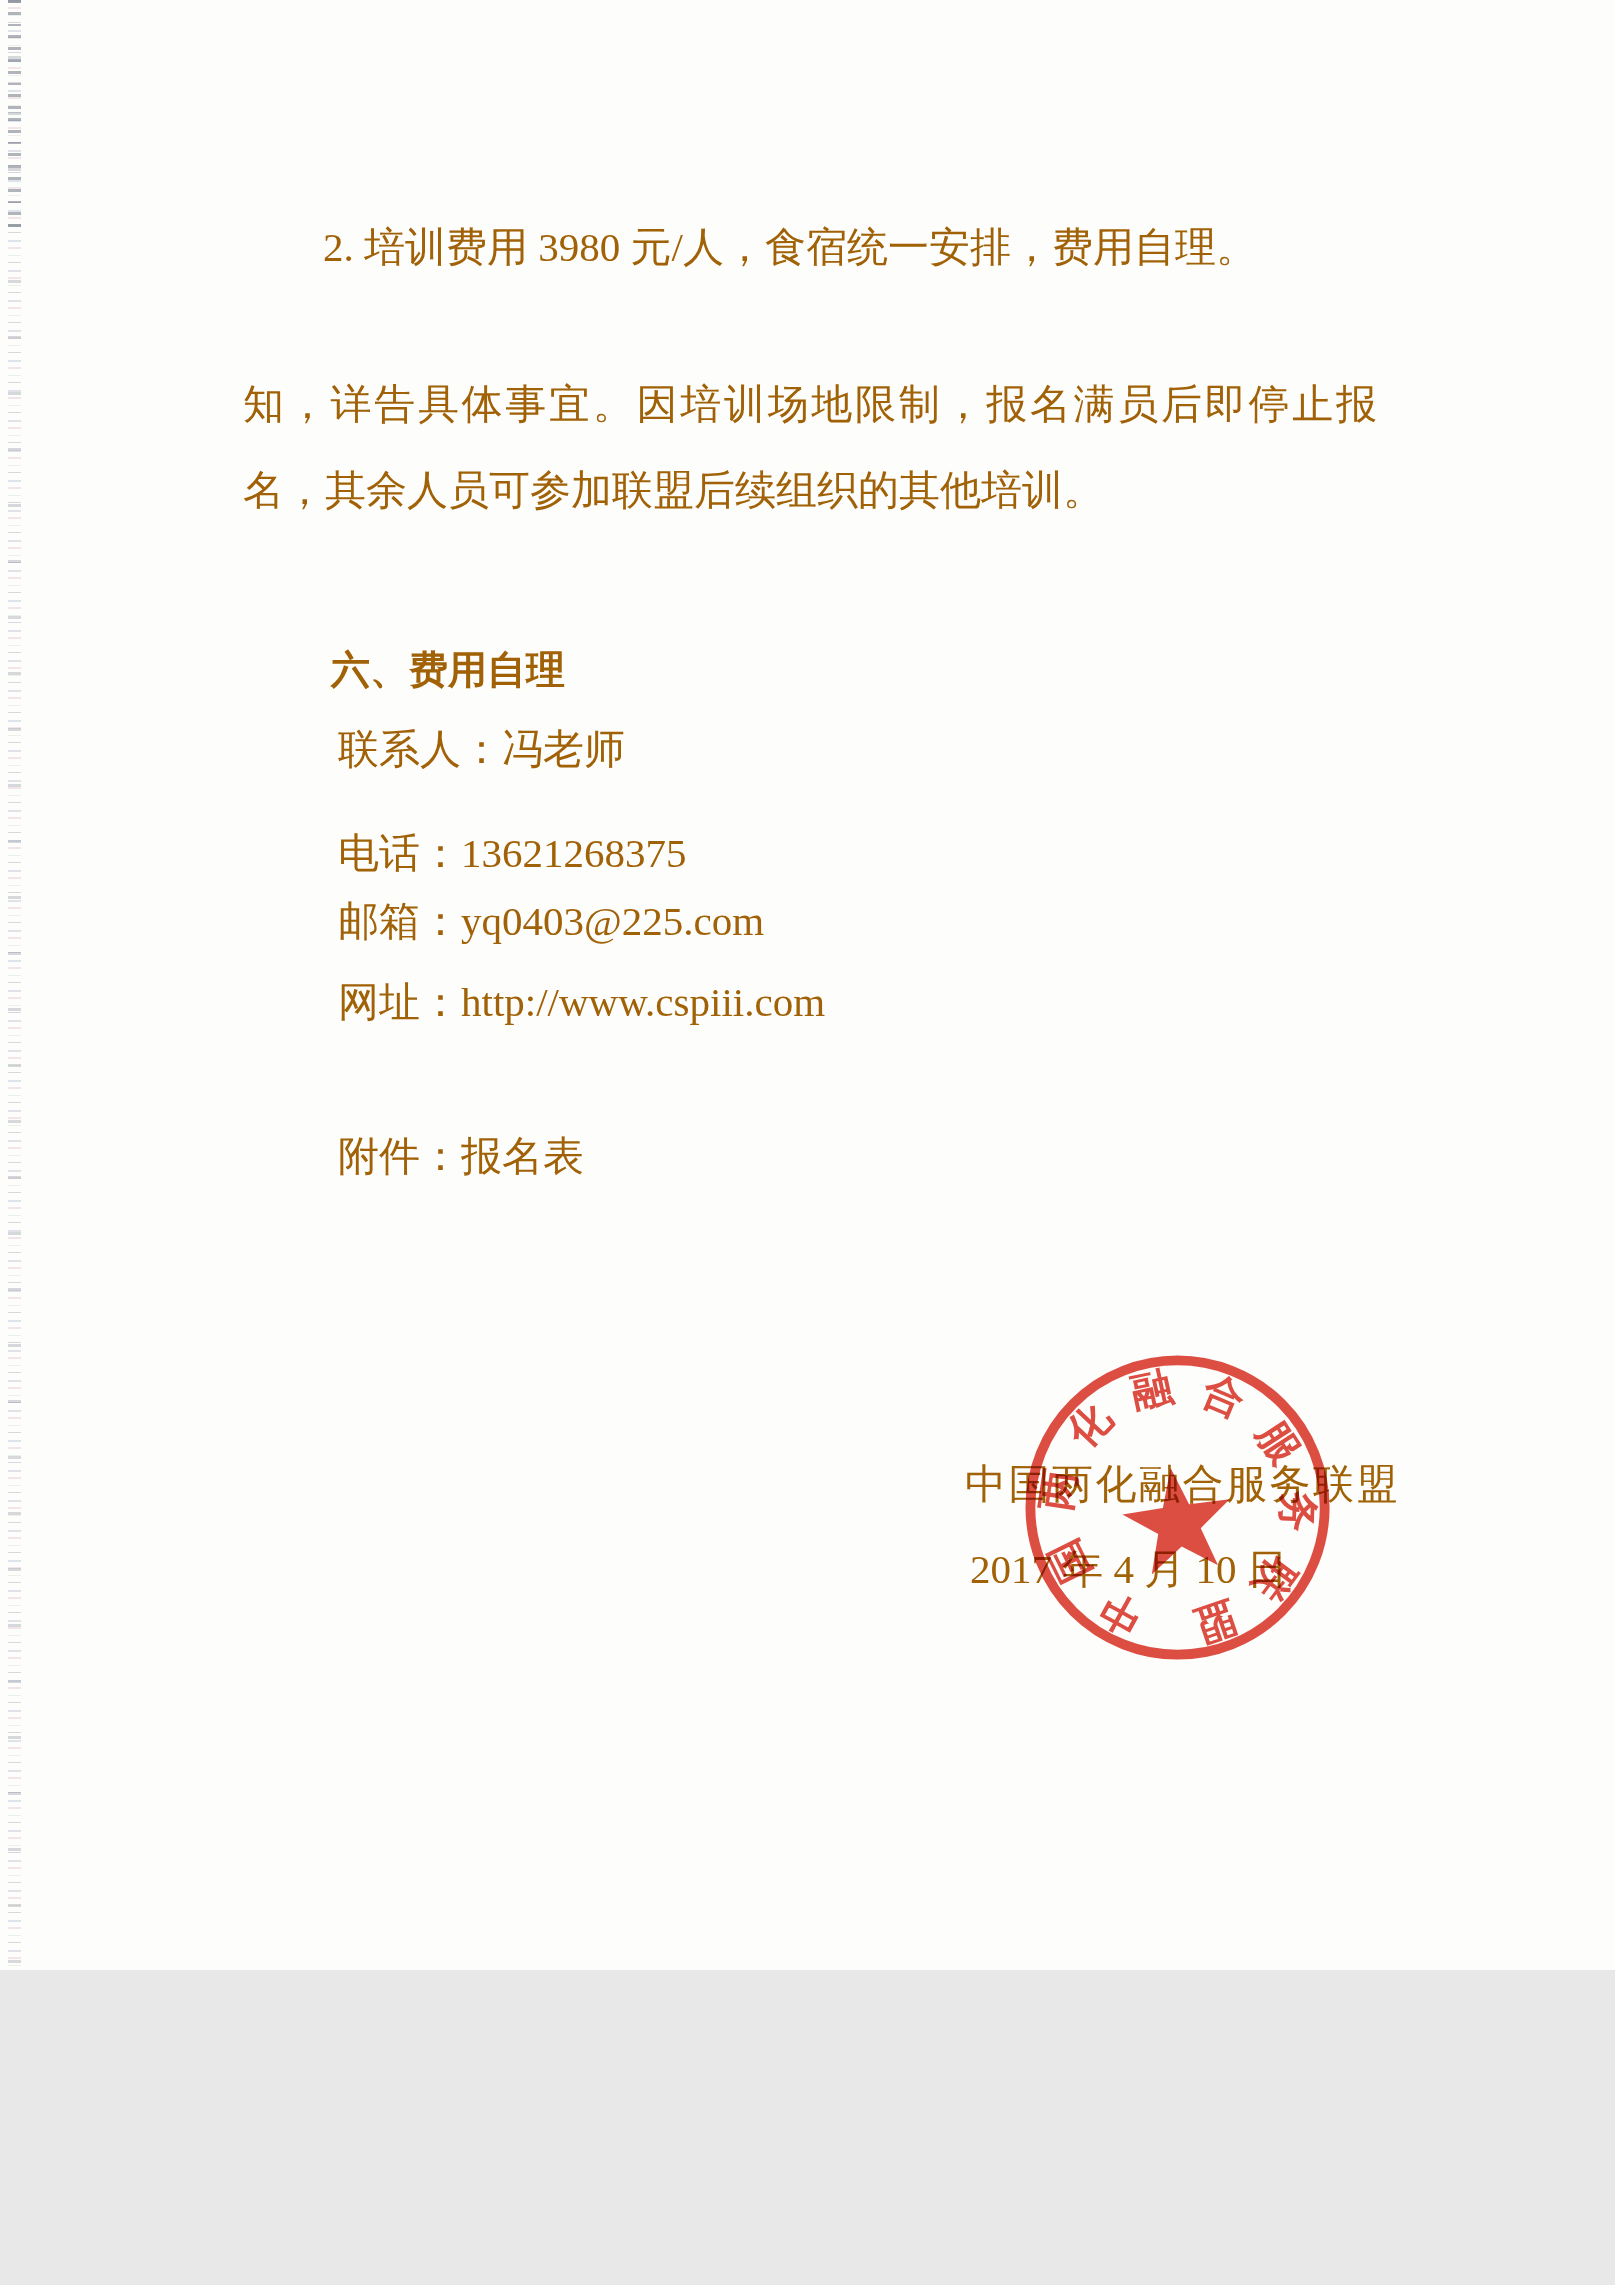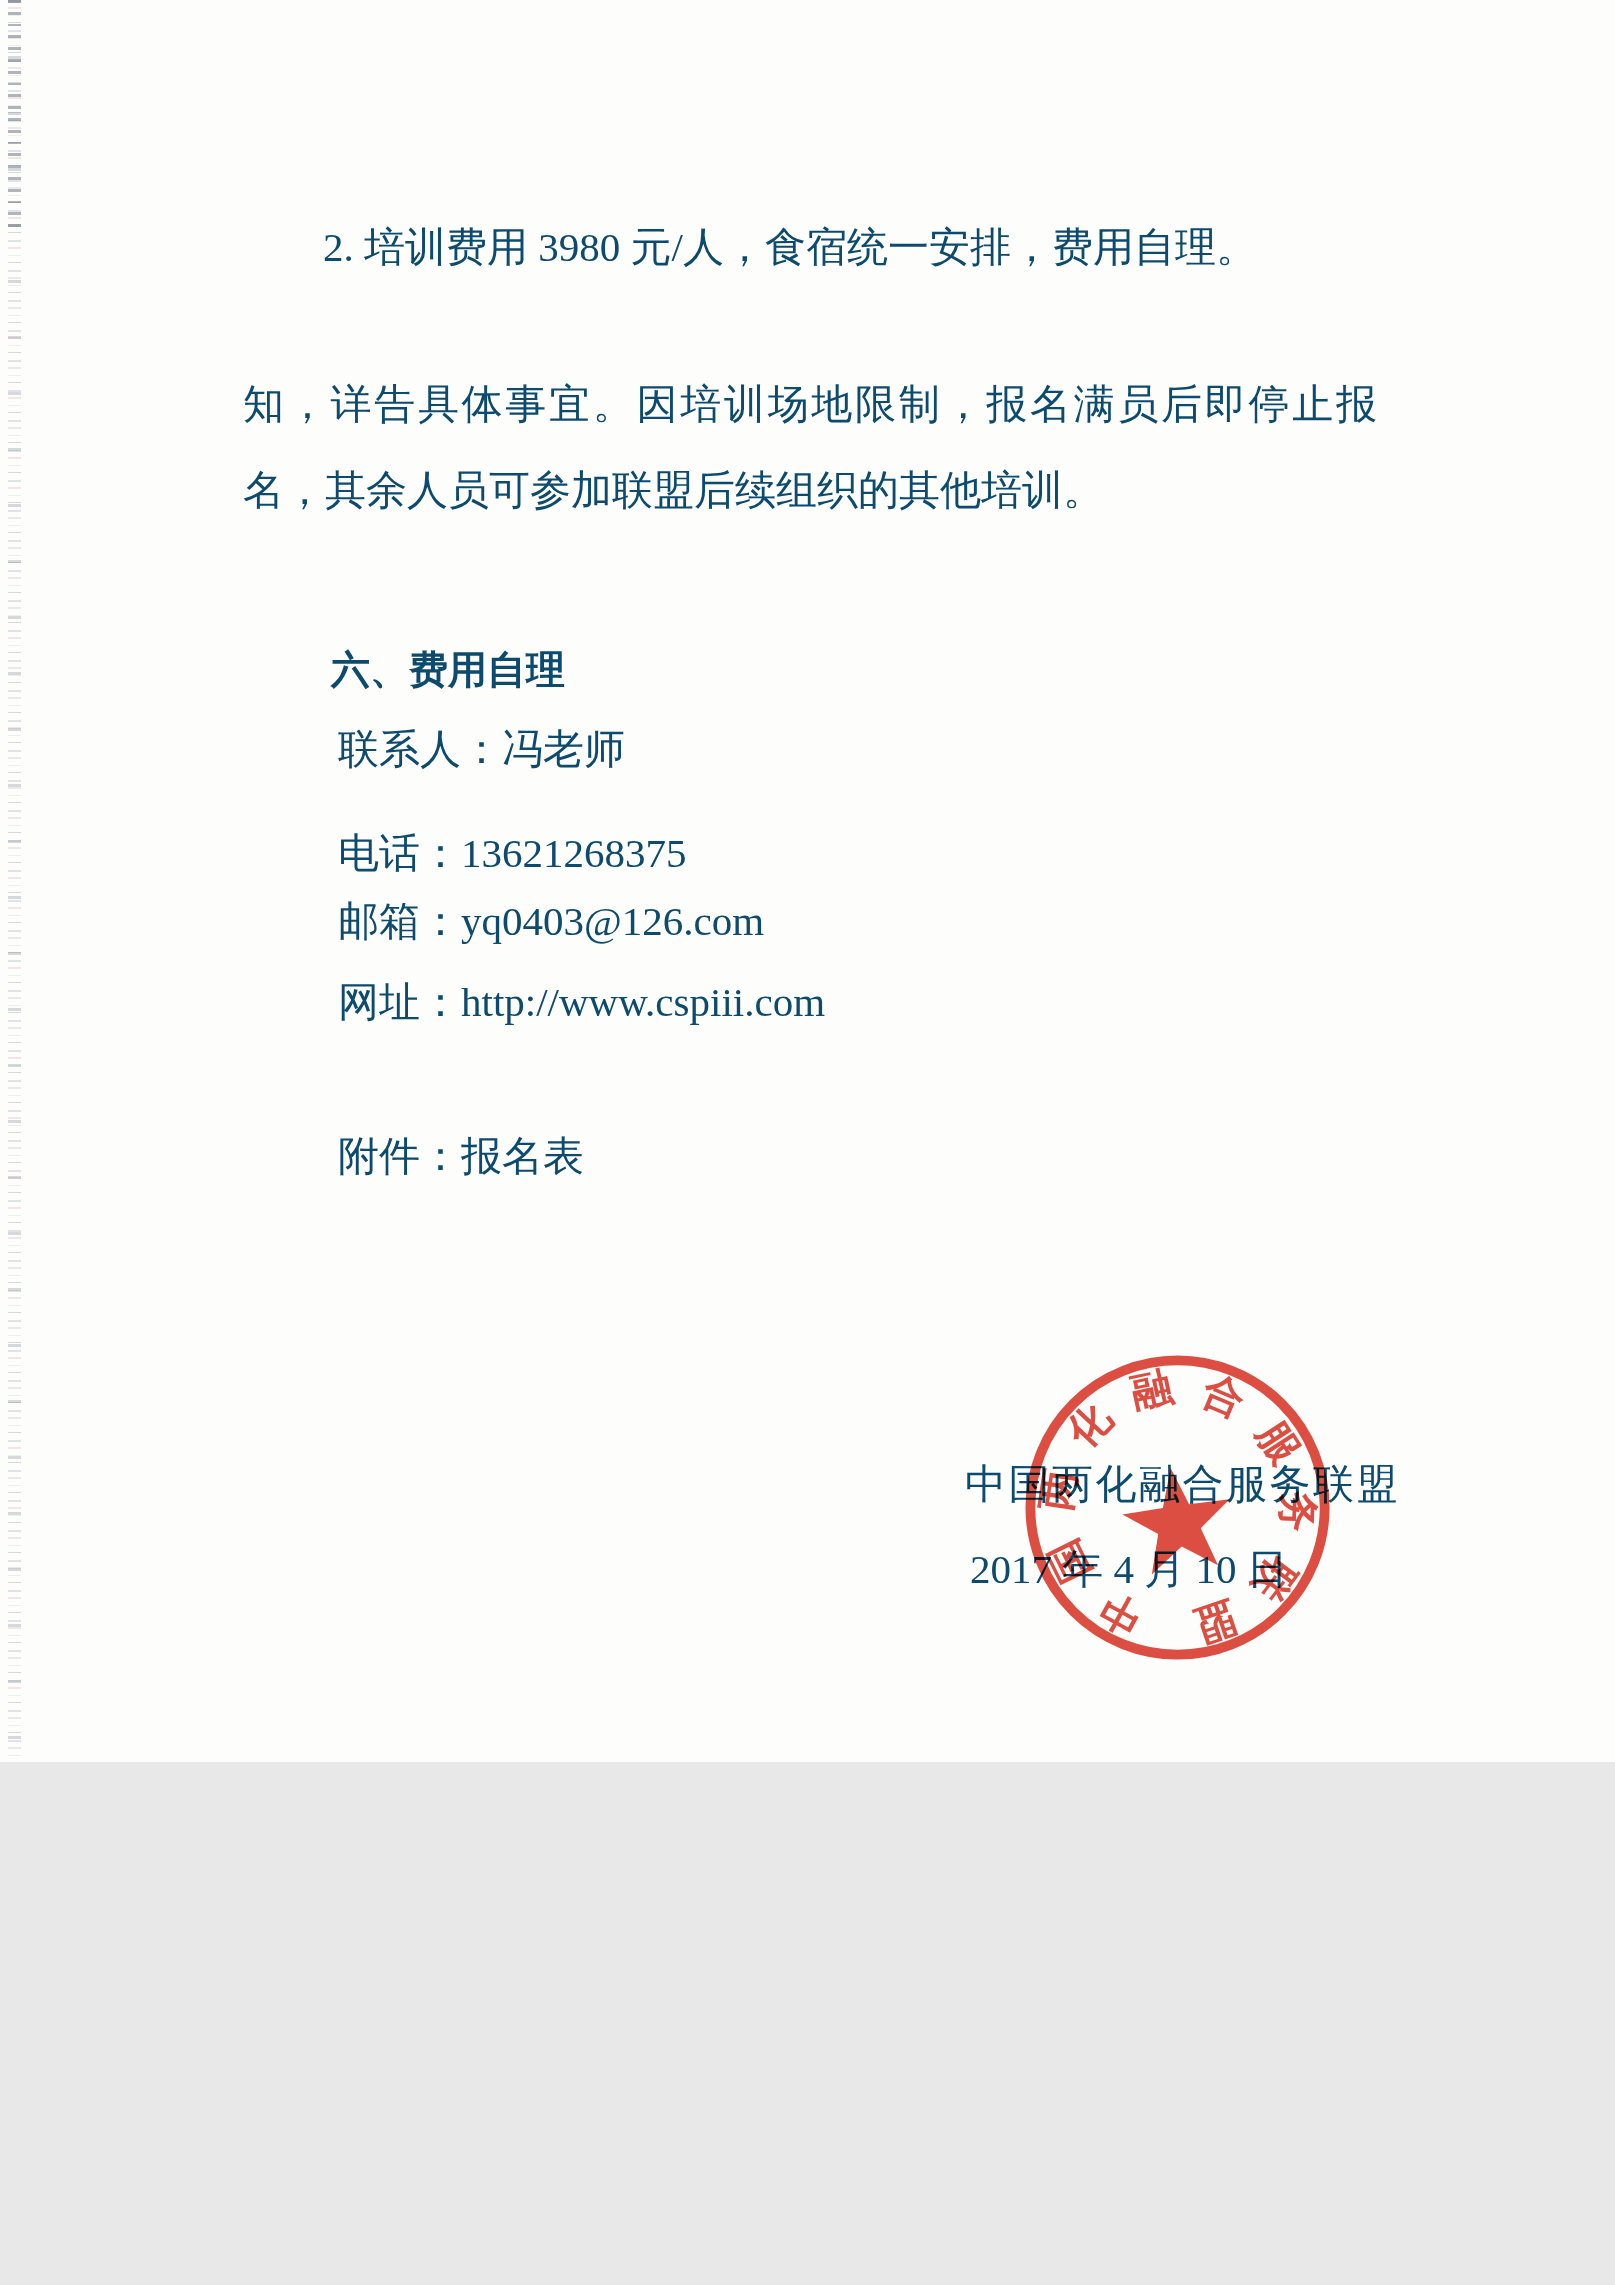--- a/index.html
+++ b/index.html
@@ -1,22 +1,22 @@
 <!DOCTYPE html>
 <html><head>
 <meta charset="utf-8">
 <style>
   html,body{margin:0;padding:0;background:#e8e8e8;}
   .page{
     position:relative;
-    width:1615px;height:1762px;
+    width:1615px;height:1970px;
     background:#fdfdfc;
     overflow:hidden;
     font-family:"Liberation Serif","DejaVu Serif",serif;
-    color:#0c4a6e;
+    color:#a16207;
   }
   
   .noise-band{
     position:absolute;left:7.8px;top:0;width:13.7px;height:2286px;
     background:
       repeating-linear-gradient(180deg,
         rgba(120,140,170,.28) 0 2px, rgba(255,255,255,0) 2px 6.9px,
         rgba(190,120,150,.22) 6.9px 8.8px, rgba(255,255,255,0) 8.8px 14.7px,
         rgba(120,160,130,.18) 14.7px 15.7px, rgba(255,255,255,0) 15.7px 22.5px,
         rgba(90,100,120,.30) 22.5px 23.5px, rgba(255,255,255,0) 23.5px 30px),
@@ -71,21 +71,21 @@
 
   <div class="line" style="top:465px;left:243px;">名，其余人员可参加联盟后续组织的其他培训。</div>
 
 
   <div class="line heading" style="top:644px;left:331px;">六、费用自理</div>
 
   <div class="line" style="top:724px;left:338px;">联系人：冯老师</div>
 
   <div class="line" style="top:811px;left:338px;margin-top:17px;">电话：13621268375</div>
 
-  <div class="line" style="top:896px;left:338px;">邮箱：yq0403@126.com</div>
+  <div class="line" style="top:896px;left:338px;">邮箱：yq0403@225.com</div>
 
   <div class="line" style="top:977px;left:338px;">网址：http://www.cspiii.com</div>
 
   <div class="line" style="top:1131px;left:338px;text-align:center;">附件：报名表</div>
 
   <div class="line orgline" style="top:1459px;left:965px;">中国两化融合服务联盟</div>
 
   <div class="line" style="top:1544px;left:970px;">2017 年 4 月 10 日</div>
 
   <div class="seal">

